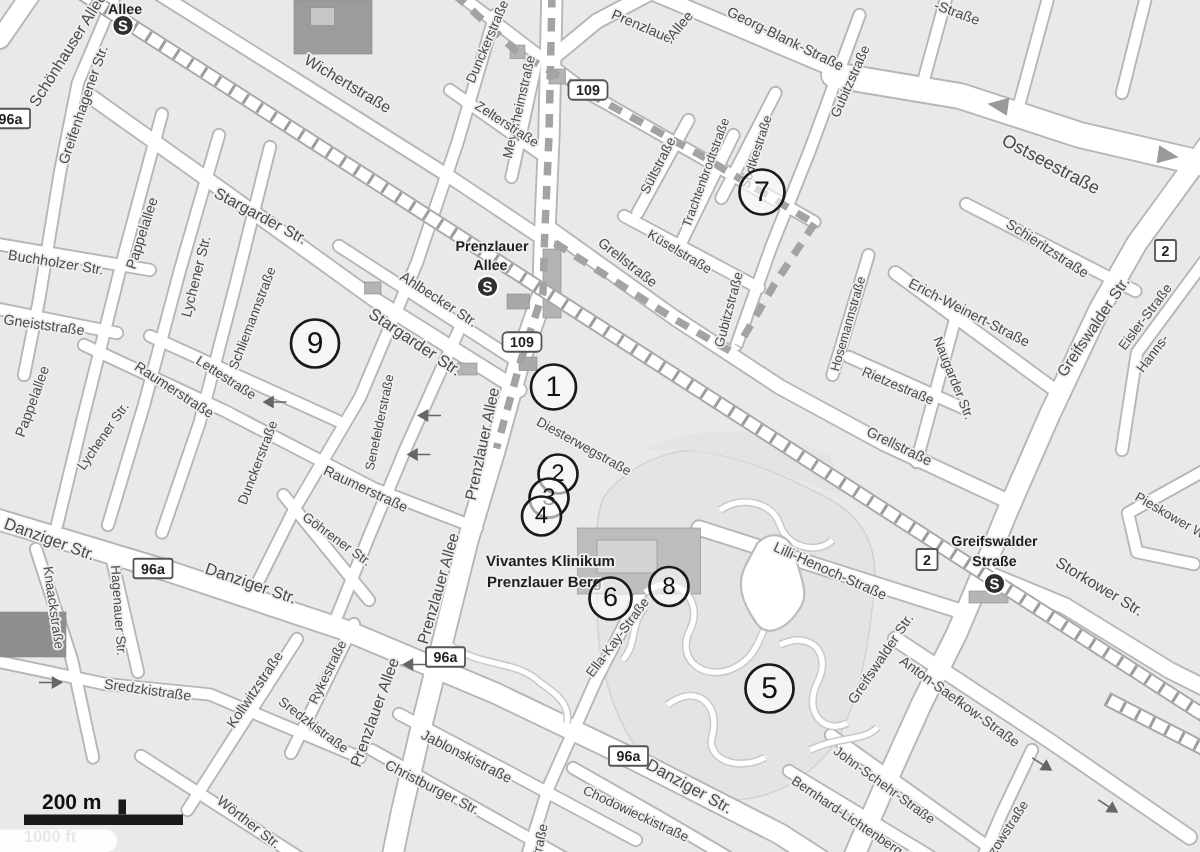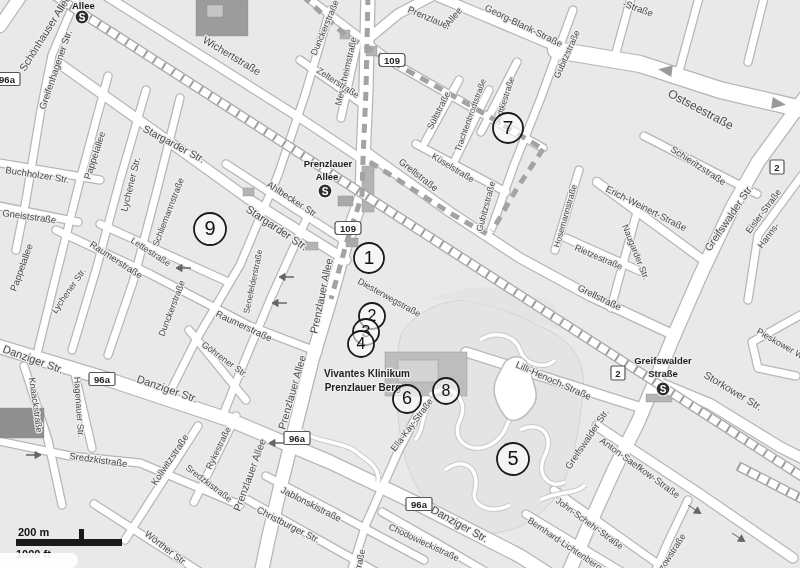--- a/index.html
+++ b/index.html
@@ -3,21 +3,21 @@
 <meta charset="utf-8">
 <style>
   html,body{margin:0;padding:0;background:#fff;}
   .viewport{position:relative;width:800px;height:568px;overflow:hidden;background:#e9e9e9;
             font-family:"Liberation Sans",sans-serif;}
   .viewport svg{position:absolute;left:0;top:0;}
   #g-labels text{paint-order:stroke;stroke:#efefef;stroke-width:2.4px;stroke-linejoin:round;
                  font-family:"Liberation Sans",sans-serif;}
   #g-markers text,#g-badges text,#g-stations text{font-family:"Liberation Sans",sans-serif;}
   .scalebar{position:absolute;left:16px;top:526px;color:#111;}
-  .sb-metric{font-size:11px;font-weight:700;margin-left:2px;}
+  .sb-metric{font-size:14px;font-weight:700;margin-left:12px;}
   .sb-bar{position:relative;width:106px;height:7px;background:#1a1a1a;margin:1px 0 2px 0;}
   .sb-tick{position:absolute;left:63px;top:-10px;width:5px;height:10px;background:#1a1a1a;}
   .sb-imperial{font-size:11px;font-weight:700;}
   .attr-stub{position:absolute;left:0;top:553px;width:78px;height:15px;background:#ffffff;
              border-radius:0 8px 8px 0;opacity:.9;}
 </style>
 </head>
 <body>
 
 <div class="viewport">

